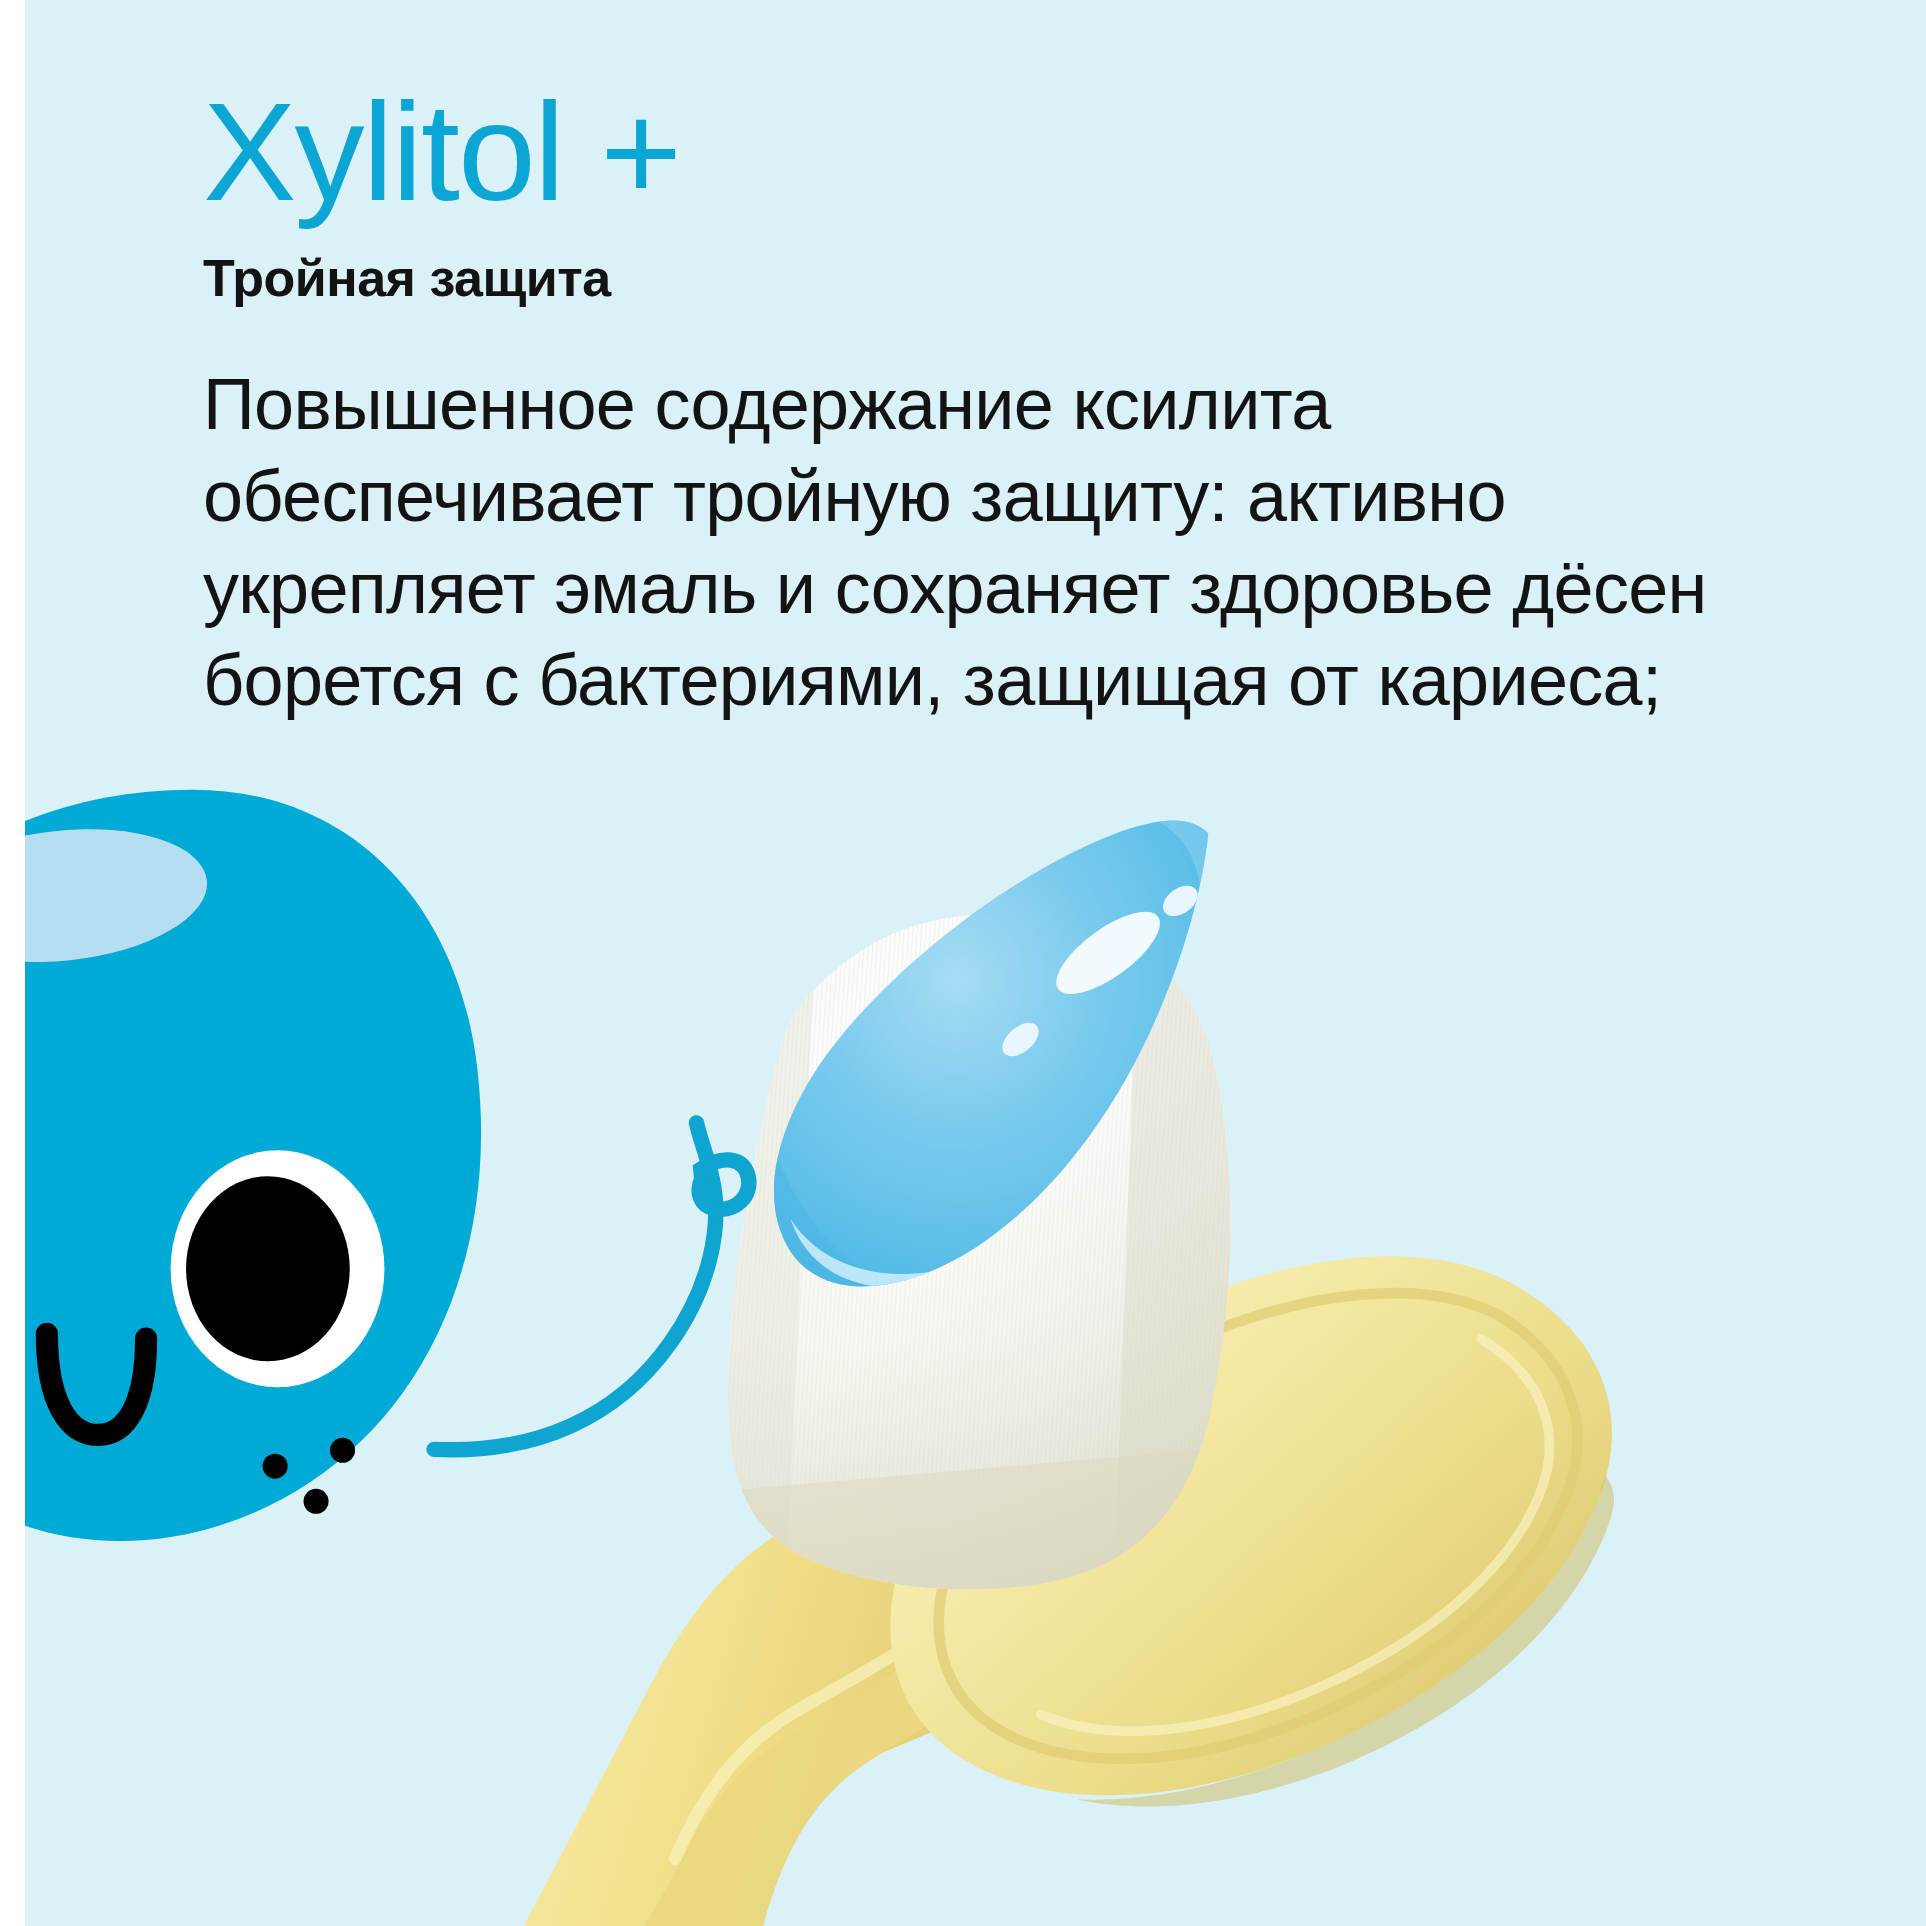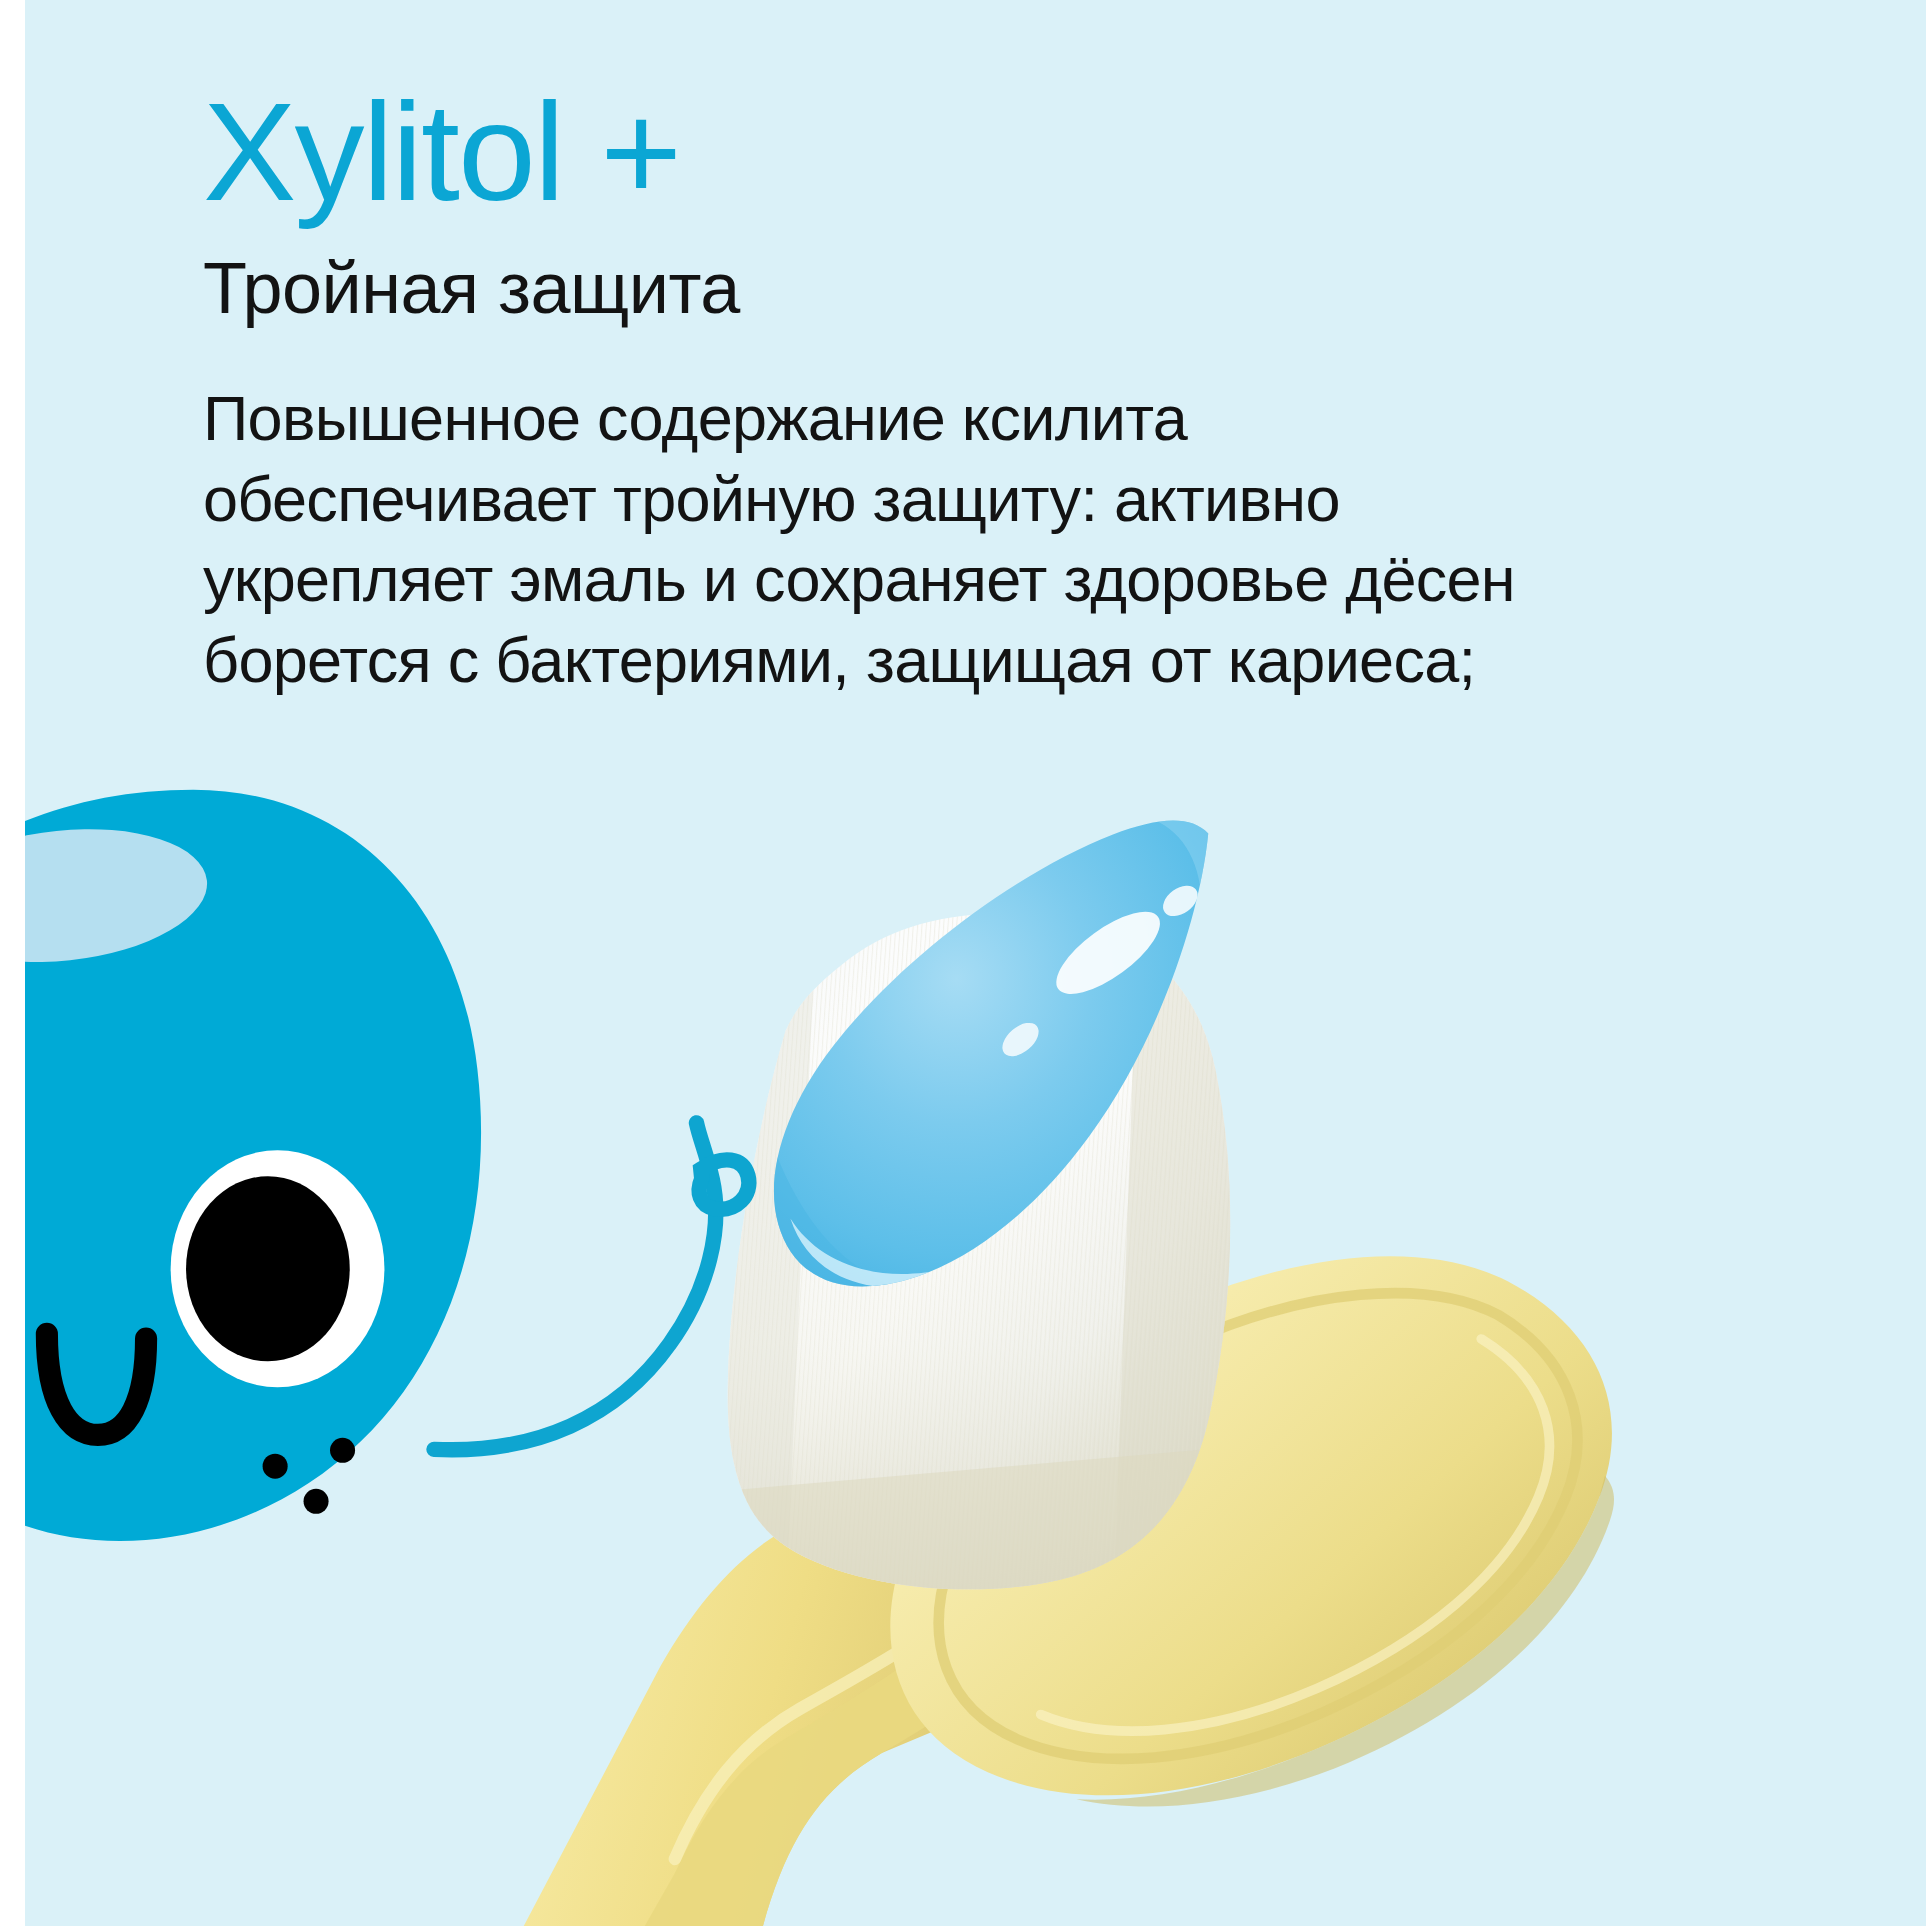--- a/index.html
+++ b/index.html
@@ -28,30 +28,30 @@
   #title {
     font-size: 140px;
     line-height: 1.0;
     font-weight: 400;
     color: #0ba6d4;
     letter-spacing: -1.9px;
     margin: 0 0 0 0;
     white-space: nowrap;
   }
   #subtitle {
-    font-size: 72px;
+    font-size: 52px;
     line-height: 1.0;
-    font-weight: 400;
+    font-weight: 700;
     color: #131313;
     margin: 30px 0 0 0;
     letter-spacing: -0.5px;
     white-space: nowrap;
   }
   #body-copy {
-    font-size: 63px;
+    font-size: 72px;
     line-height: 1.28;
     font-weight: 400;
     color: #131313;
     margin: 54px 0 0 0;
     letter-spacing: -0.7px;
   }
   #body-copy .ln { display: block; white-space: nowrap; }
 
   
   #mascot {

